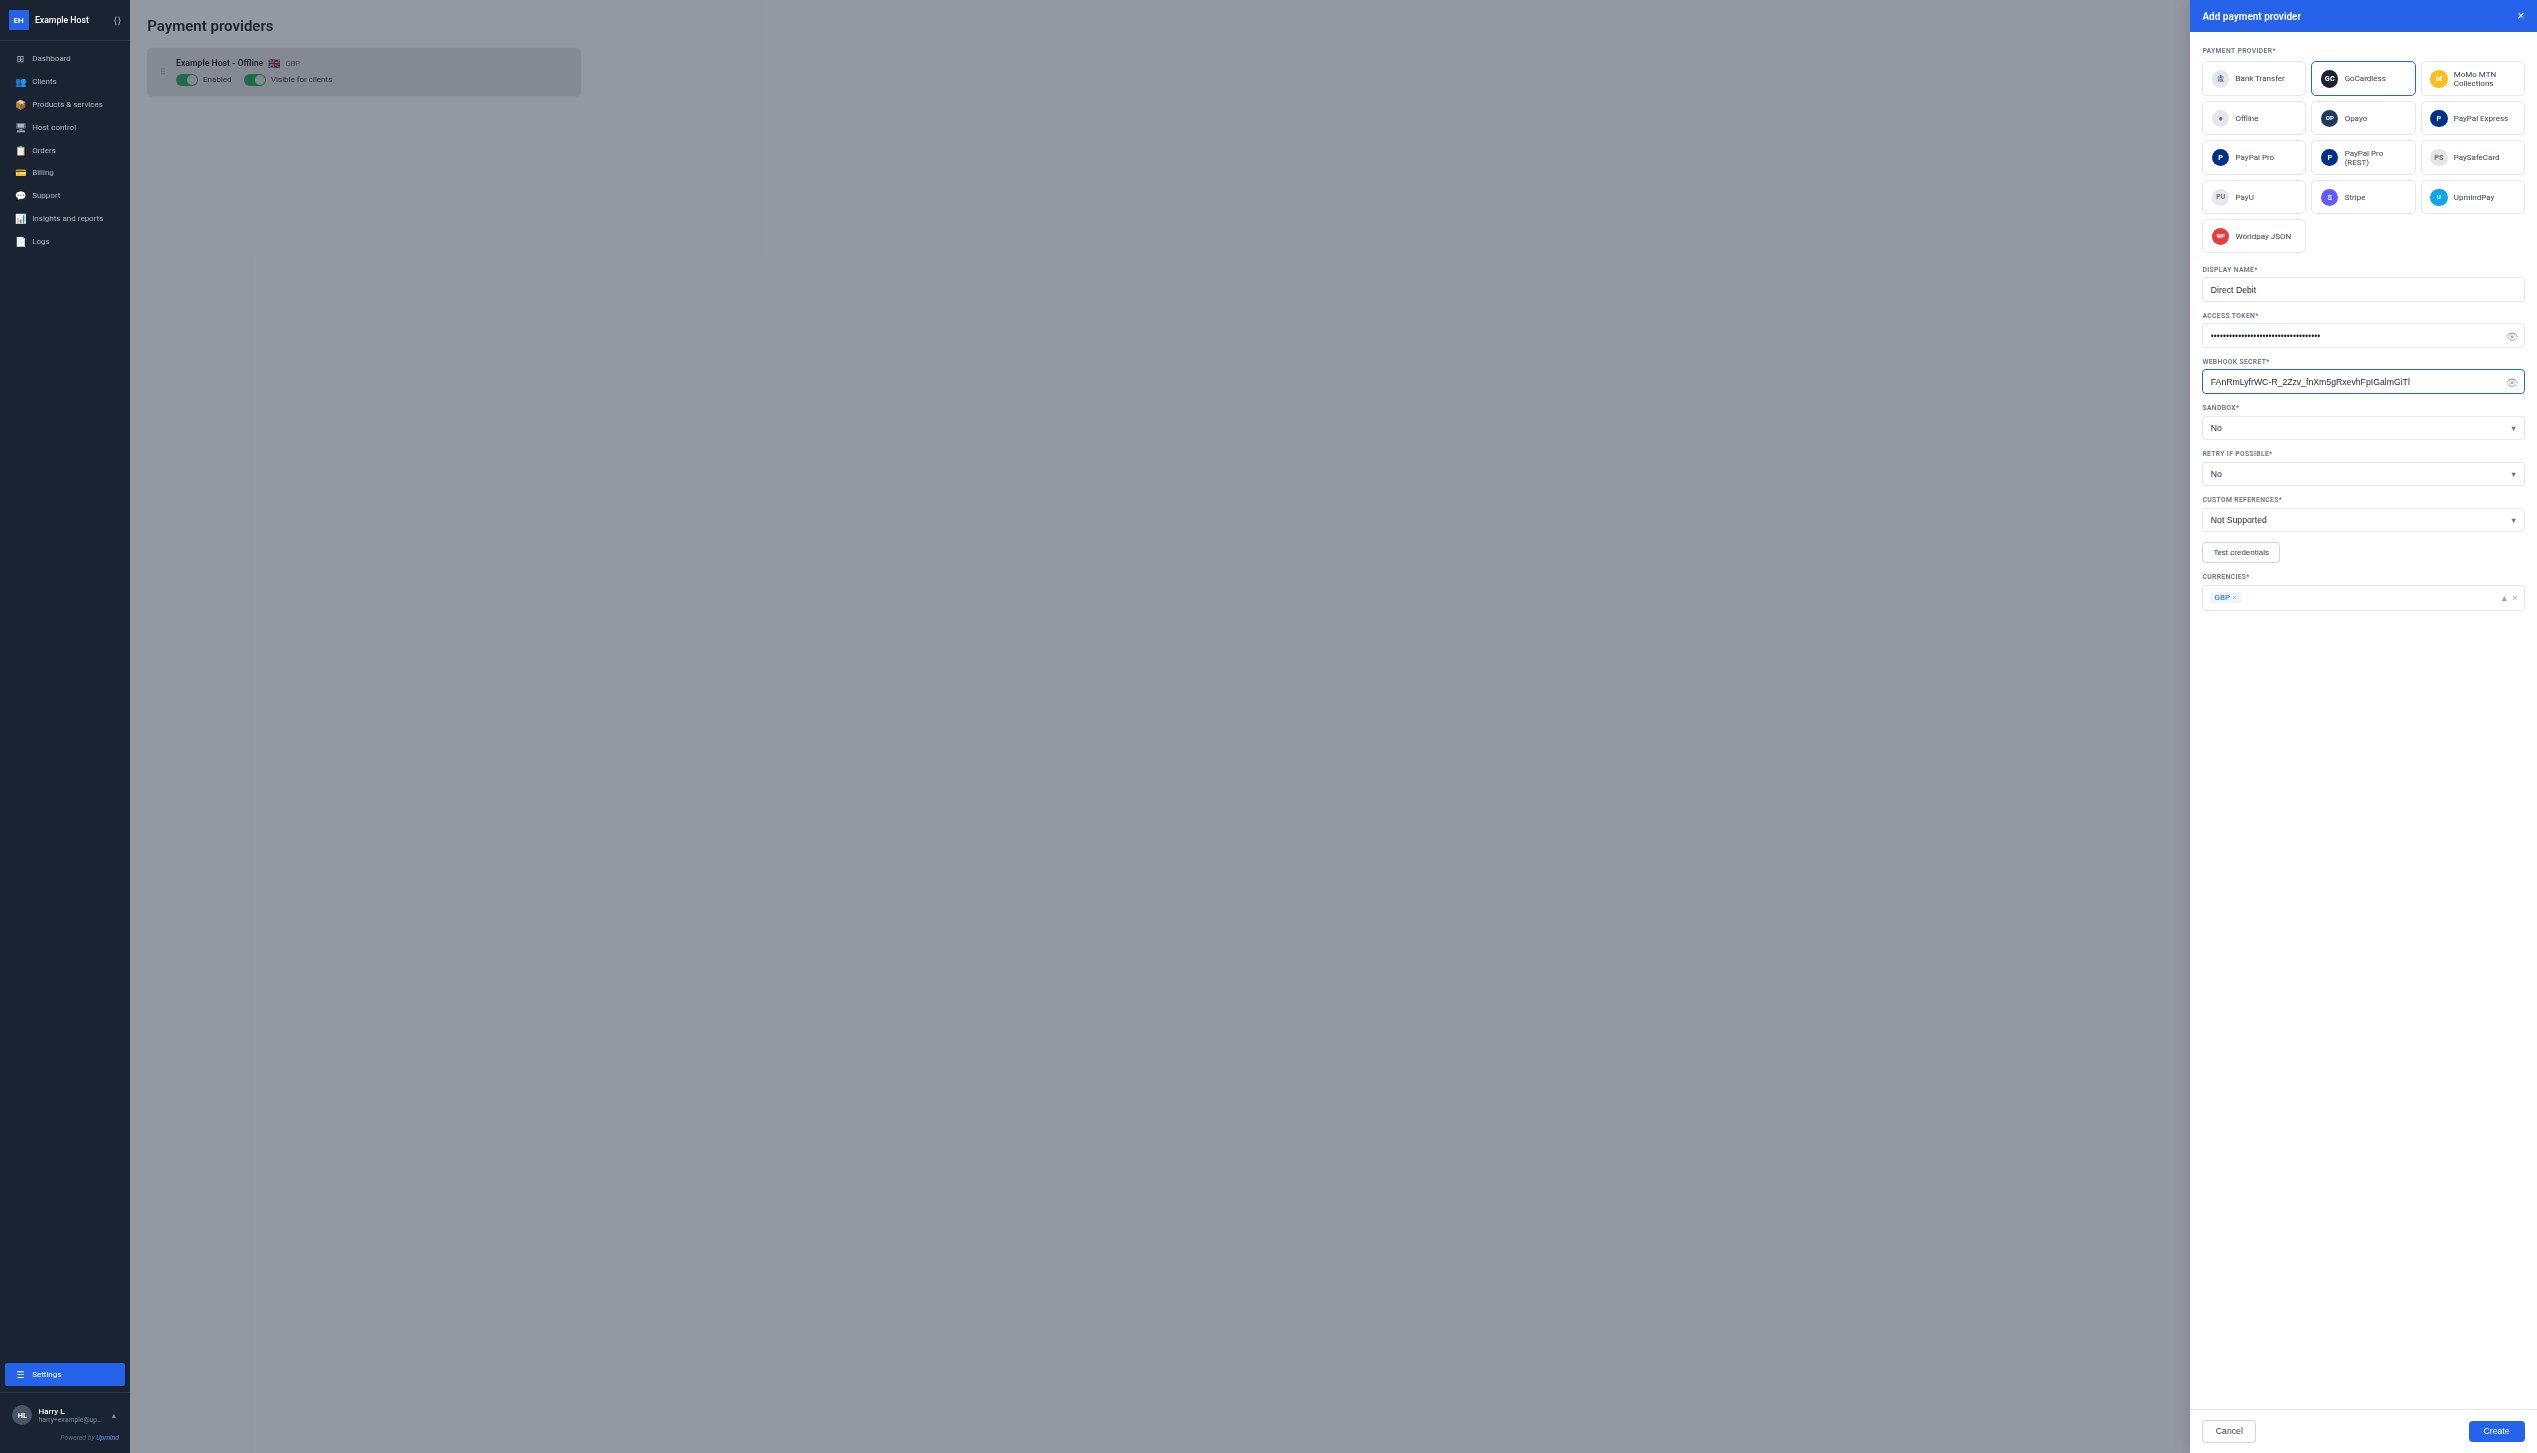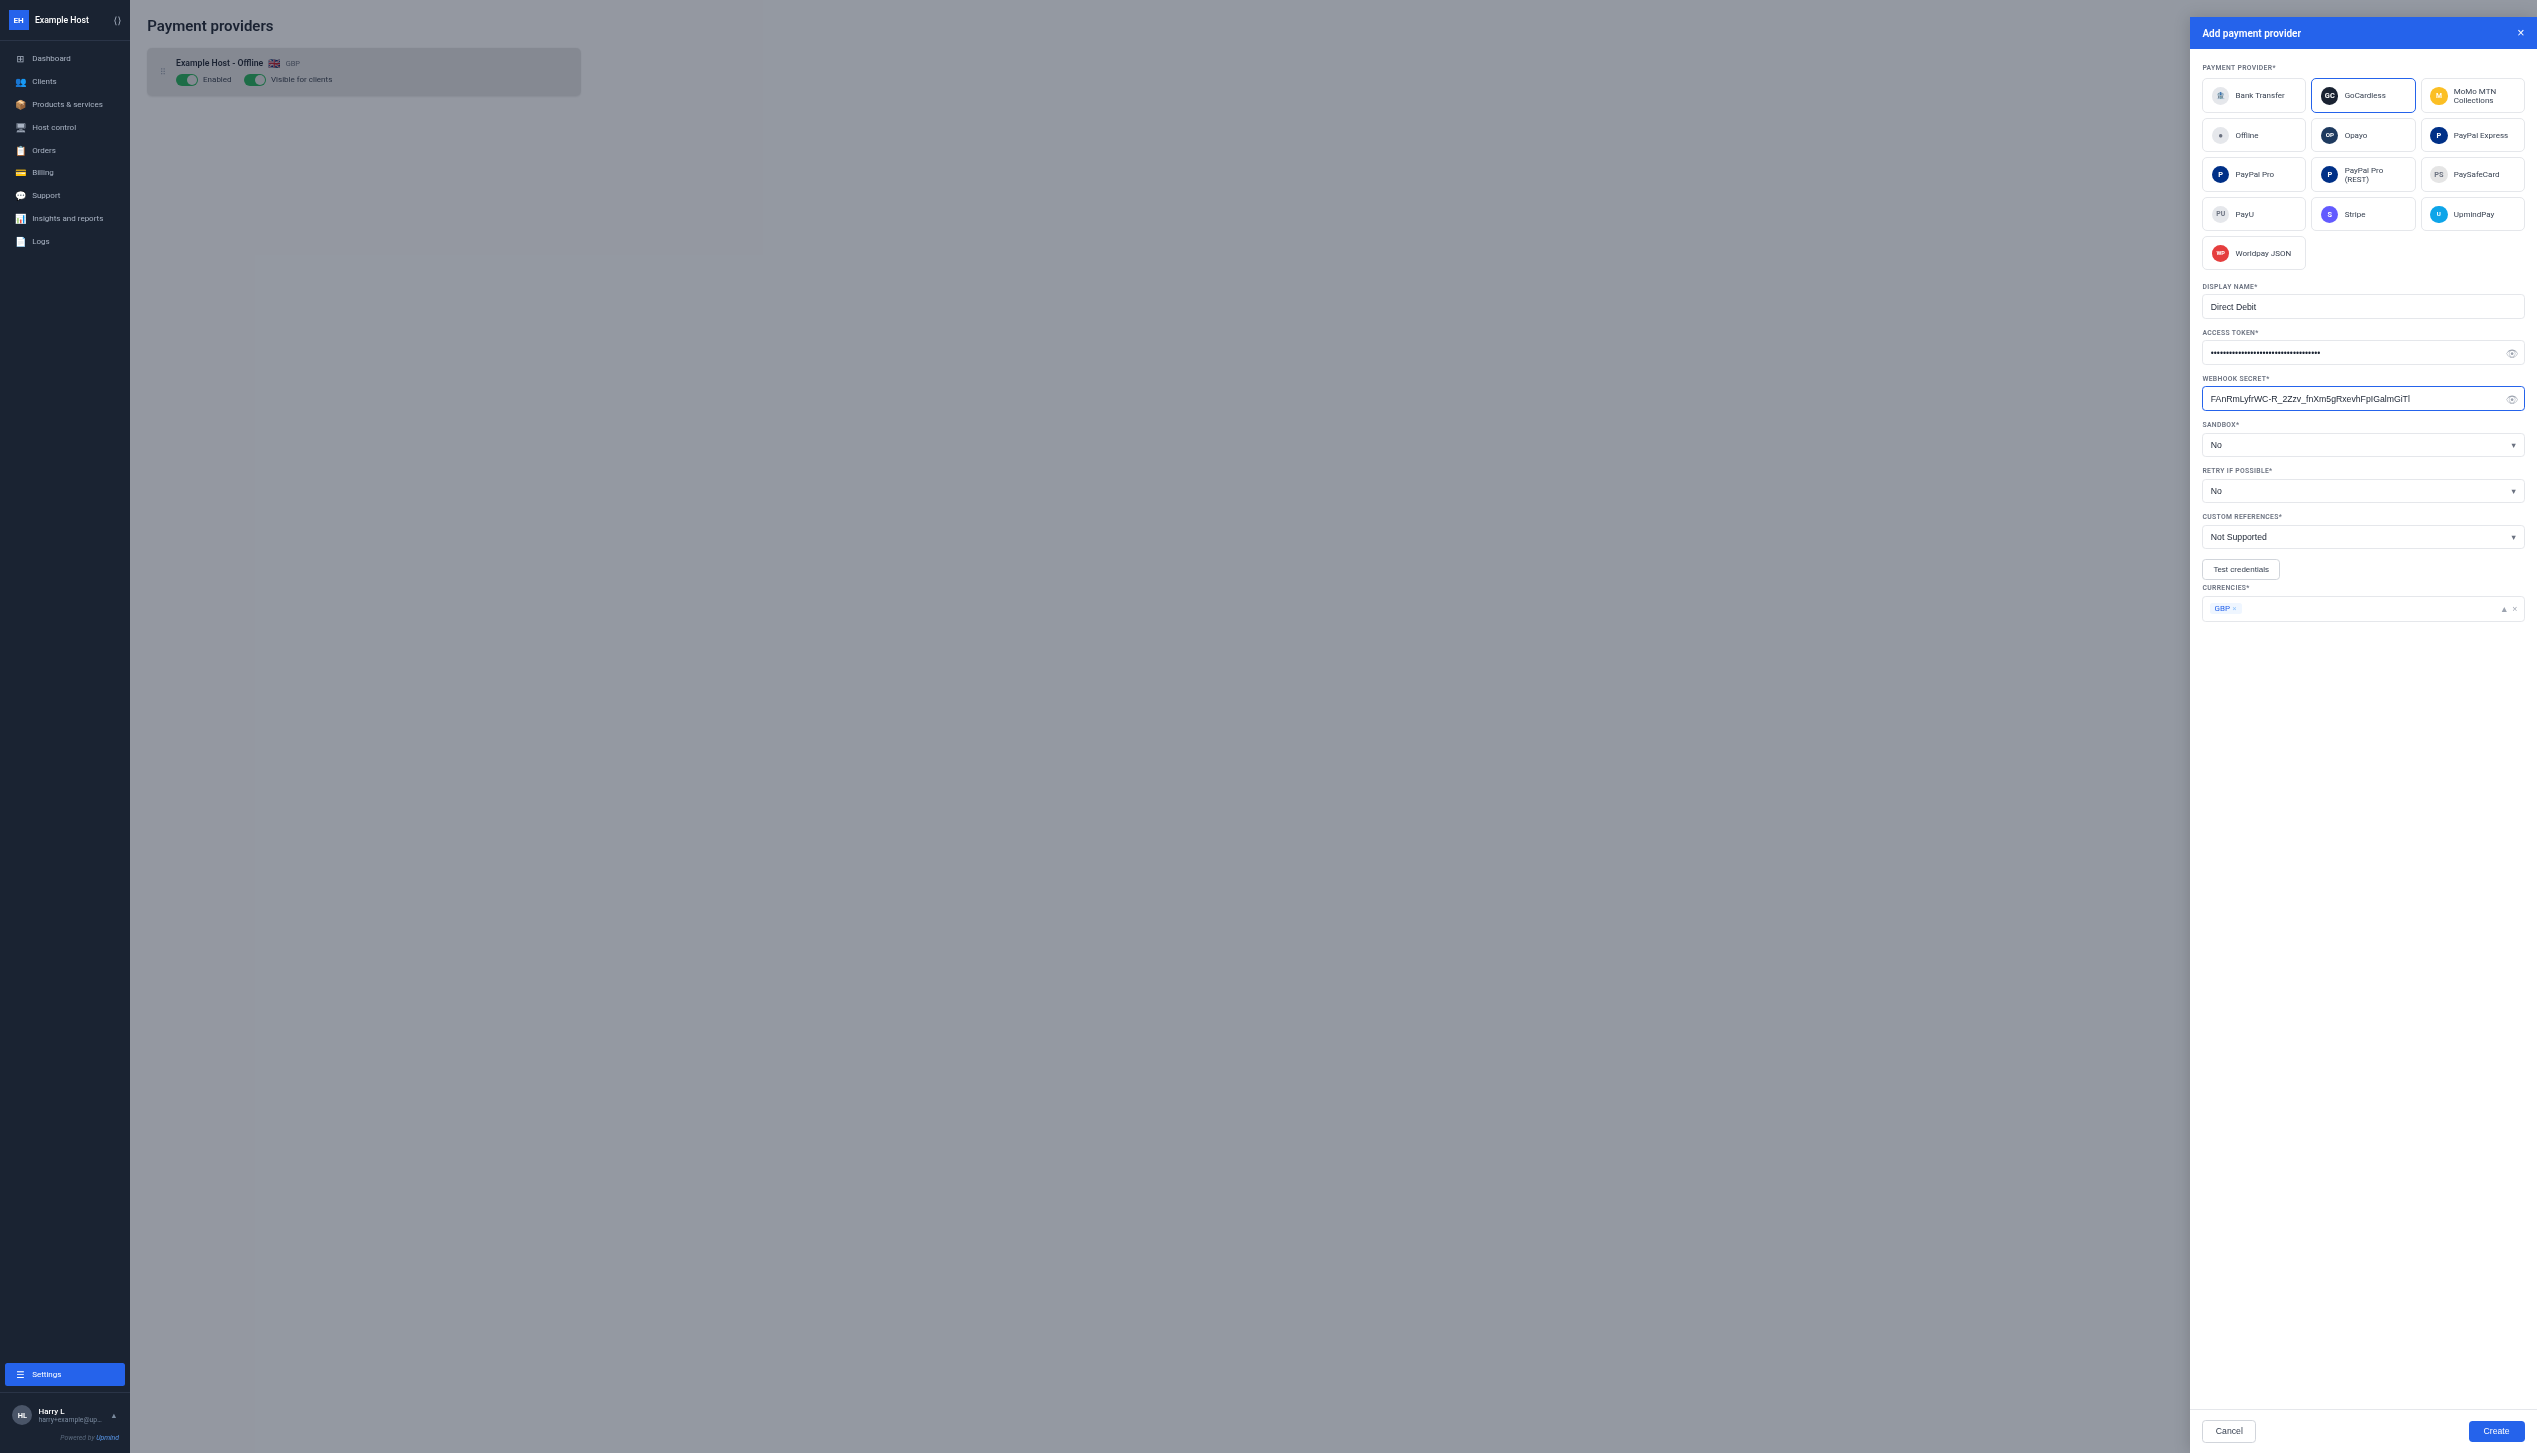--- a/index.html
+++ b/index.html
@@ -152,21 +152,21 @@
     
     .overlay {
       position: absolute; top: 0; left: 0; right: 0; bottom: 0;
       background: rgba(30,40,60,0.45);
       z-index: 5;
     }
 
     
     .modal {
       position: fixed;
-      top: 17px; right: 0; bottom: 0;
+      top: 0; right: 0; bottom: 0;
       width: 347px;
       background: white;
       z-index: 10;
       display: flex;
       flex-direction: column;
       box-shadow: -2.5px 0 15px rgba(0,0,0,0.15);
     }
     .modal-header {
       background: #2563eb;
       color: white;
@@ -316,21 +316,21 @@
     }
 
     .test-btn {
       border: 0.9px solid #d1d5db;
       background: white;
       color: #374151;
       padding: 5px 10px;
       border-radius: 3.7px;
       font-size: 8px;
       cursor: pointer;
-      margin-bottom: 4px;
+      margin-bottom: 10px;
     }
 
     
     .modal-footer {
       padding: 10px 12.4px;
       border-top: 0.6px solid #e5e7eb;
       display: flex;
       justify-content: space-between;
       align-items: center;
       flex-shrink: 0;

